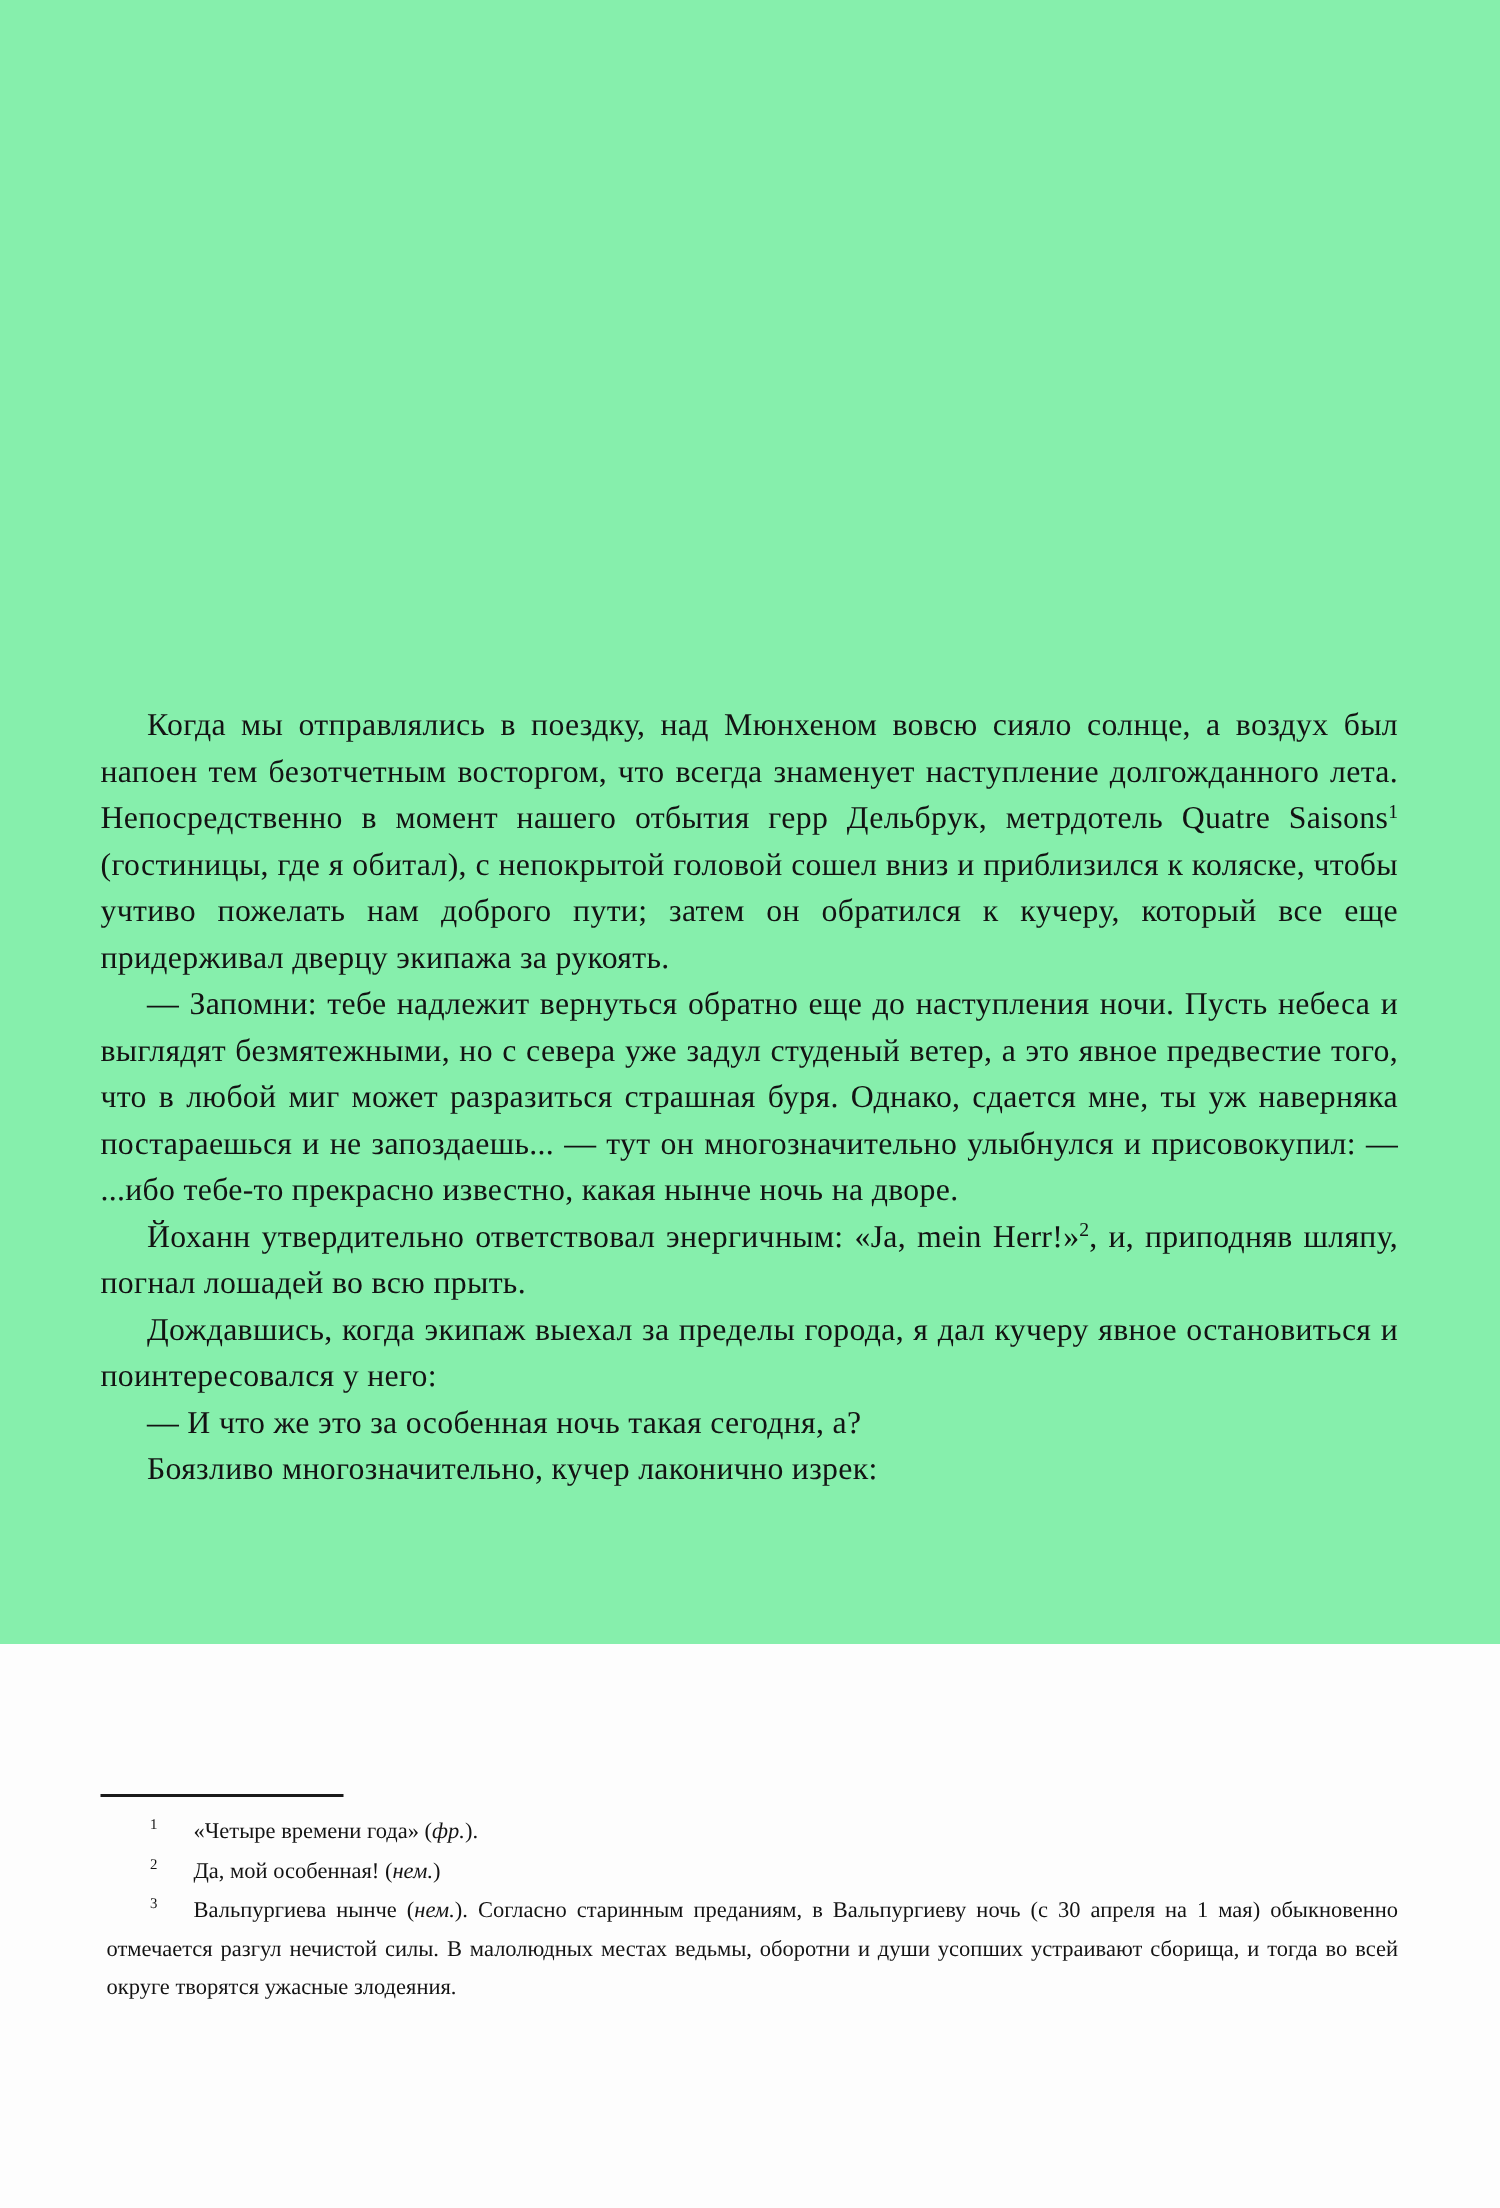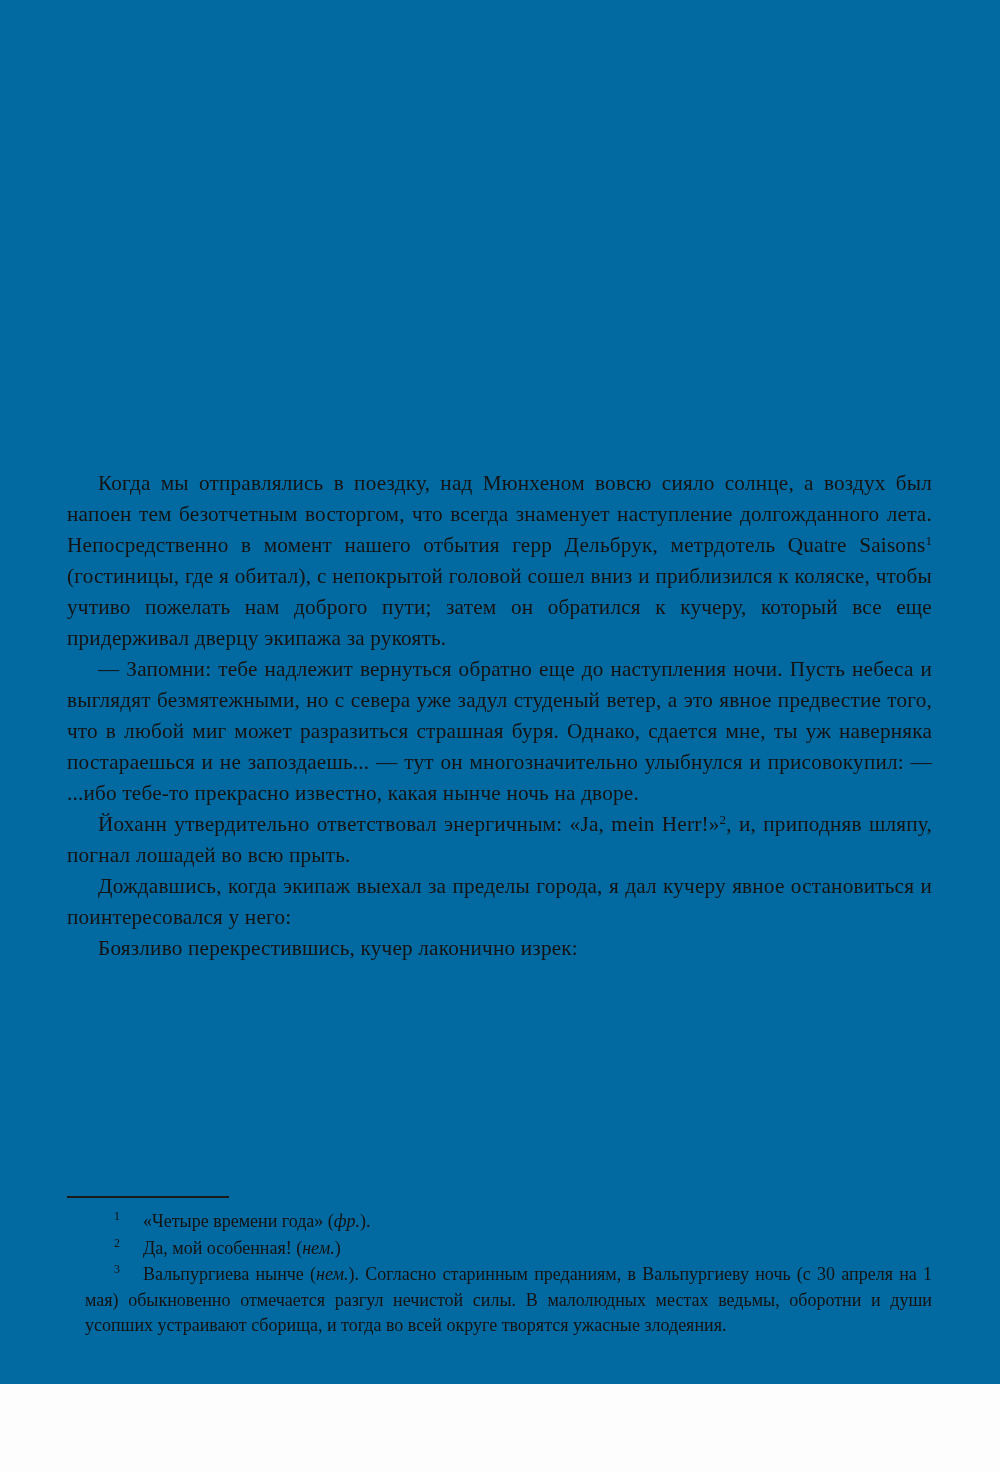--- a/index.html
+++ b/index.html
@@ -14,22 +14,22 @@
     color: #111111;
     overflow: hidden;
     position: relative;
   }
 
   #page {
     position: absolute;
     left: 0;
     top: 0;
     width: 1000px;
-    height: 1384px;
-    background: #0369a1;
+    height: 1096px;
+    background: #86efac;
   }
 
   
   #body-text {
     position: absolute;
     left: 67px;
     top: 468px;
     width: 865px;
   }
 
@@ -72,22 +72,22 @@
   }
 
   #footnote-rule {
     width: 162px;
     height: 0;
     border-top: 2.2px solid #1a1a1a;
     margin: 0 0 11px 0;
   }
 
   .footnote {
-    margin: 0 0 1px 18px;
-    font-size: 18px;
+    margin: 0 0 1px 4px;
+    font-size: 15px;
     line-height: 25.5px;
     text-align: justify;
     text-justify: inter-word;
     color: #131313;
     text-indent: 0;
   }
 
   .footnote .fn-marker {
     display: inline-block;
     width: 29px;
@@ -115,22 +115,23 @@
   <div id="body-text">
 
     <p class="para"><span>Когда мы отправлялись в поездку, над Мюнхеном вовсю сияло солнце, а воздух был напоен тем безотчетным восторгом, что всегда знаменует наступление долгожданного лета. Непосредственно в момент нашего отбытия герр Дельбрук, метрдотель </span><span class="latin">Quatre Saisons</span><sup class="fn-ref">1</sup><span> (гостиницы, где я обитал), с непокрытой головой сошел вниз и приблизился к коляске, чтобы учтиво пожелать нам доброго пути; затем он обратился к кучеру, который все еще придерживал дверцу экипажа за рукоять.</span></p>
 
     <p class="para">— Запомни: тебе надлежит вернуться обратно еще до наступления ночи. Пусть небеса и выглядят безмятежными, но с севера уже задул студеный ветер, а это явное предвестие того, что в любой миг может разразиться страшная буря. Однако, сдается мне, ты уж наверняка постараешься и не запоздаешь... — тут он многозначительно улыбнулся и присовокупил: — ...ибо тебе-то прекрасно известно, какая нынче ночь на дворе.</p>
 
     <p class="para"><span>Йоханн утвердительно ответствовал энергичным: «</span><span class="latin">Ja, mein Herr!</span><span>»</span><sup class="fn-ref">2</sup><span>, и, приподняв шляпу, погнал лошадей во всю прыть.</span></p>
 
     <p class="para">Дождавшись, когда экипаж выехал за пределы города, я дал кучеру явное остановиться и поинтересовался у него:</p>
 
+    <p class="para">— И что же это за особенная ночь такая сегодня, а?</p>
 
-    <p class="para">Боязливо перекрестившись, кучер лаконично изрек:</p>
+    <p class="para">Боязливо многозначительно, кучер лаконично изрек:</p>
 
 
 
   </div>
 
   <div id="footnotes">
 
     <div id="footnote-rule"></div>
 
     <p class="footnote"><span class="fn-marker">1</span><span>«Четыре времени года» (</span><em>фр.</em><span>).</span></p>

